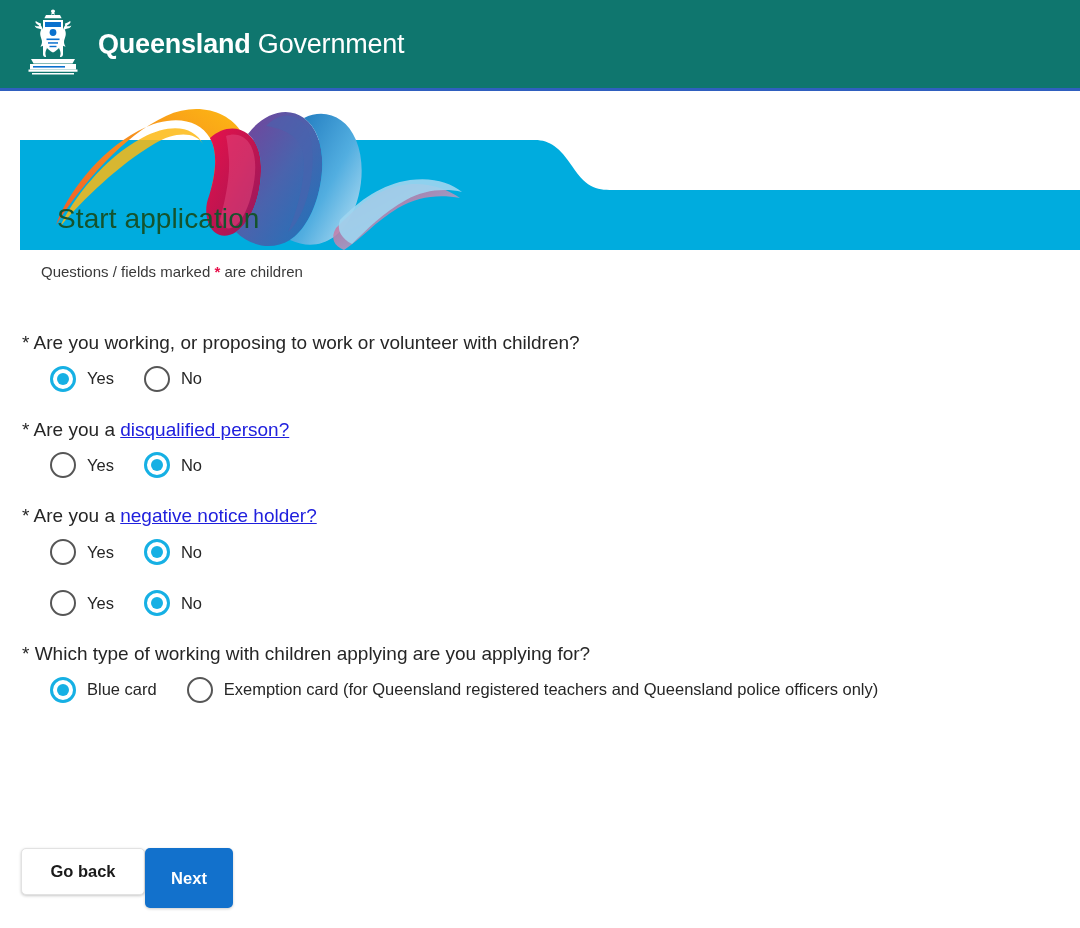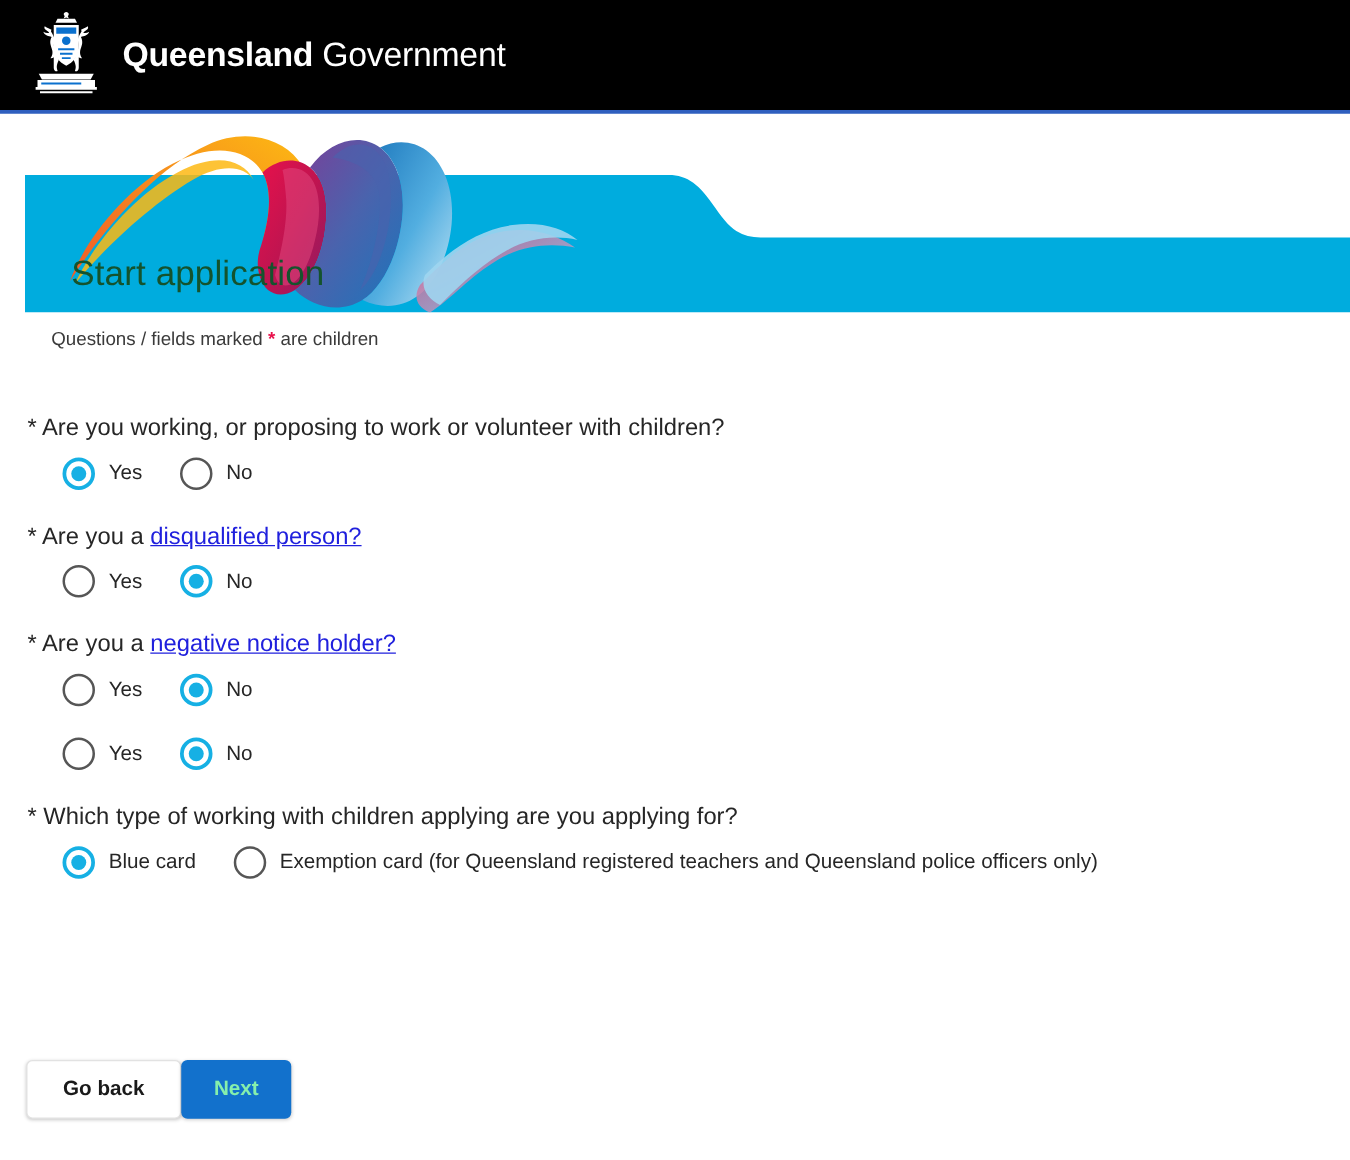--- a/index.html
+++ b/index.html
@@ -16,21 +16,21 @@
     overflow: hidden;
     position: relative;
   }
 
   
   .gov-header {
     position: absolute;
     left: 0; top: 0;
     width: 1080px;
     height: 88px;
-    background: #000000;
+    background: #0f766e;
     display: flex;
     align-items: center;
     box-sizing: border-box;
     padding-left: 22px;
   }
   .gov-header-inner {
     display: flex;
     align-items: center;
     gap: 14px;
   }
@@ -196,25 +196,25 @@
     background: #ffffff;
     color: #1a1a1a;
     border: 1px solid #e2e2e2;
     box-shadow: 0 1px 3px rgba(0,0,0,0.22);
     padding: 0 20px;
     height: 47px;
     min-width: 124px;
   }
   .btn-primary {
     background: #1271cc;
-    color: #86efac;
+    color: #ffffff;
     border: none;
     box-shadow: 0 1px 3px rgba(0,0,0,0.20);
     padding: 0 11px;
-    height: 47px;
+    height: 60px;
     min-width: 88px;
   }
 </style>
 </head>
 <body>
 
 <div class="gov-header">
   <div class="gov-header-inner">
     <svg class="coat-of-arms" viewBox="0 0 62 74" aria-hidden="true">
       <g fill="#ffffff">

